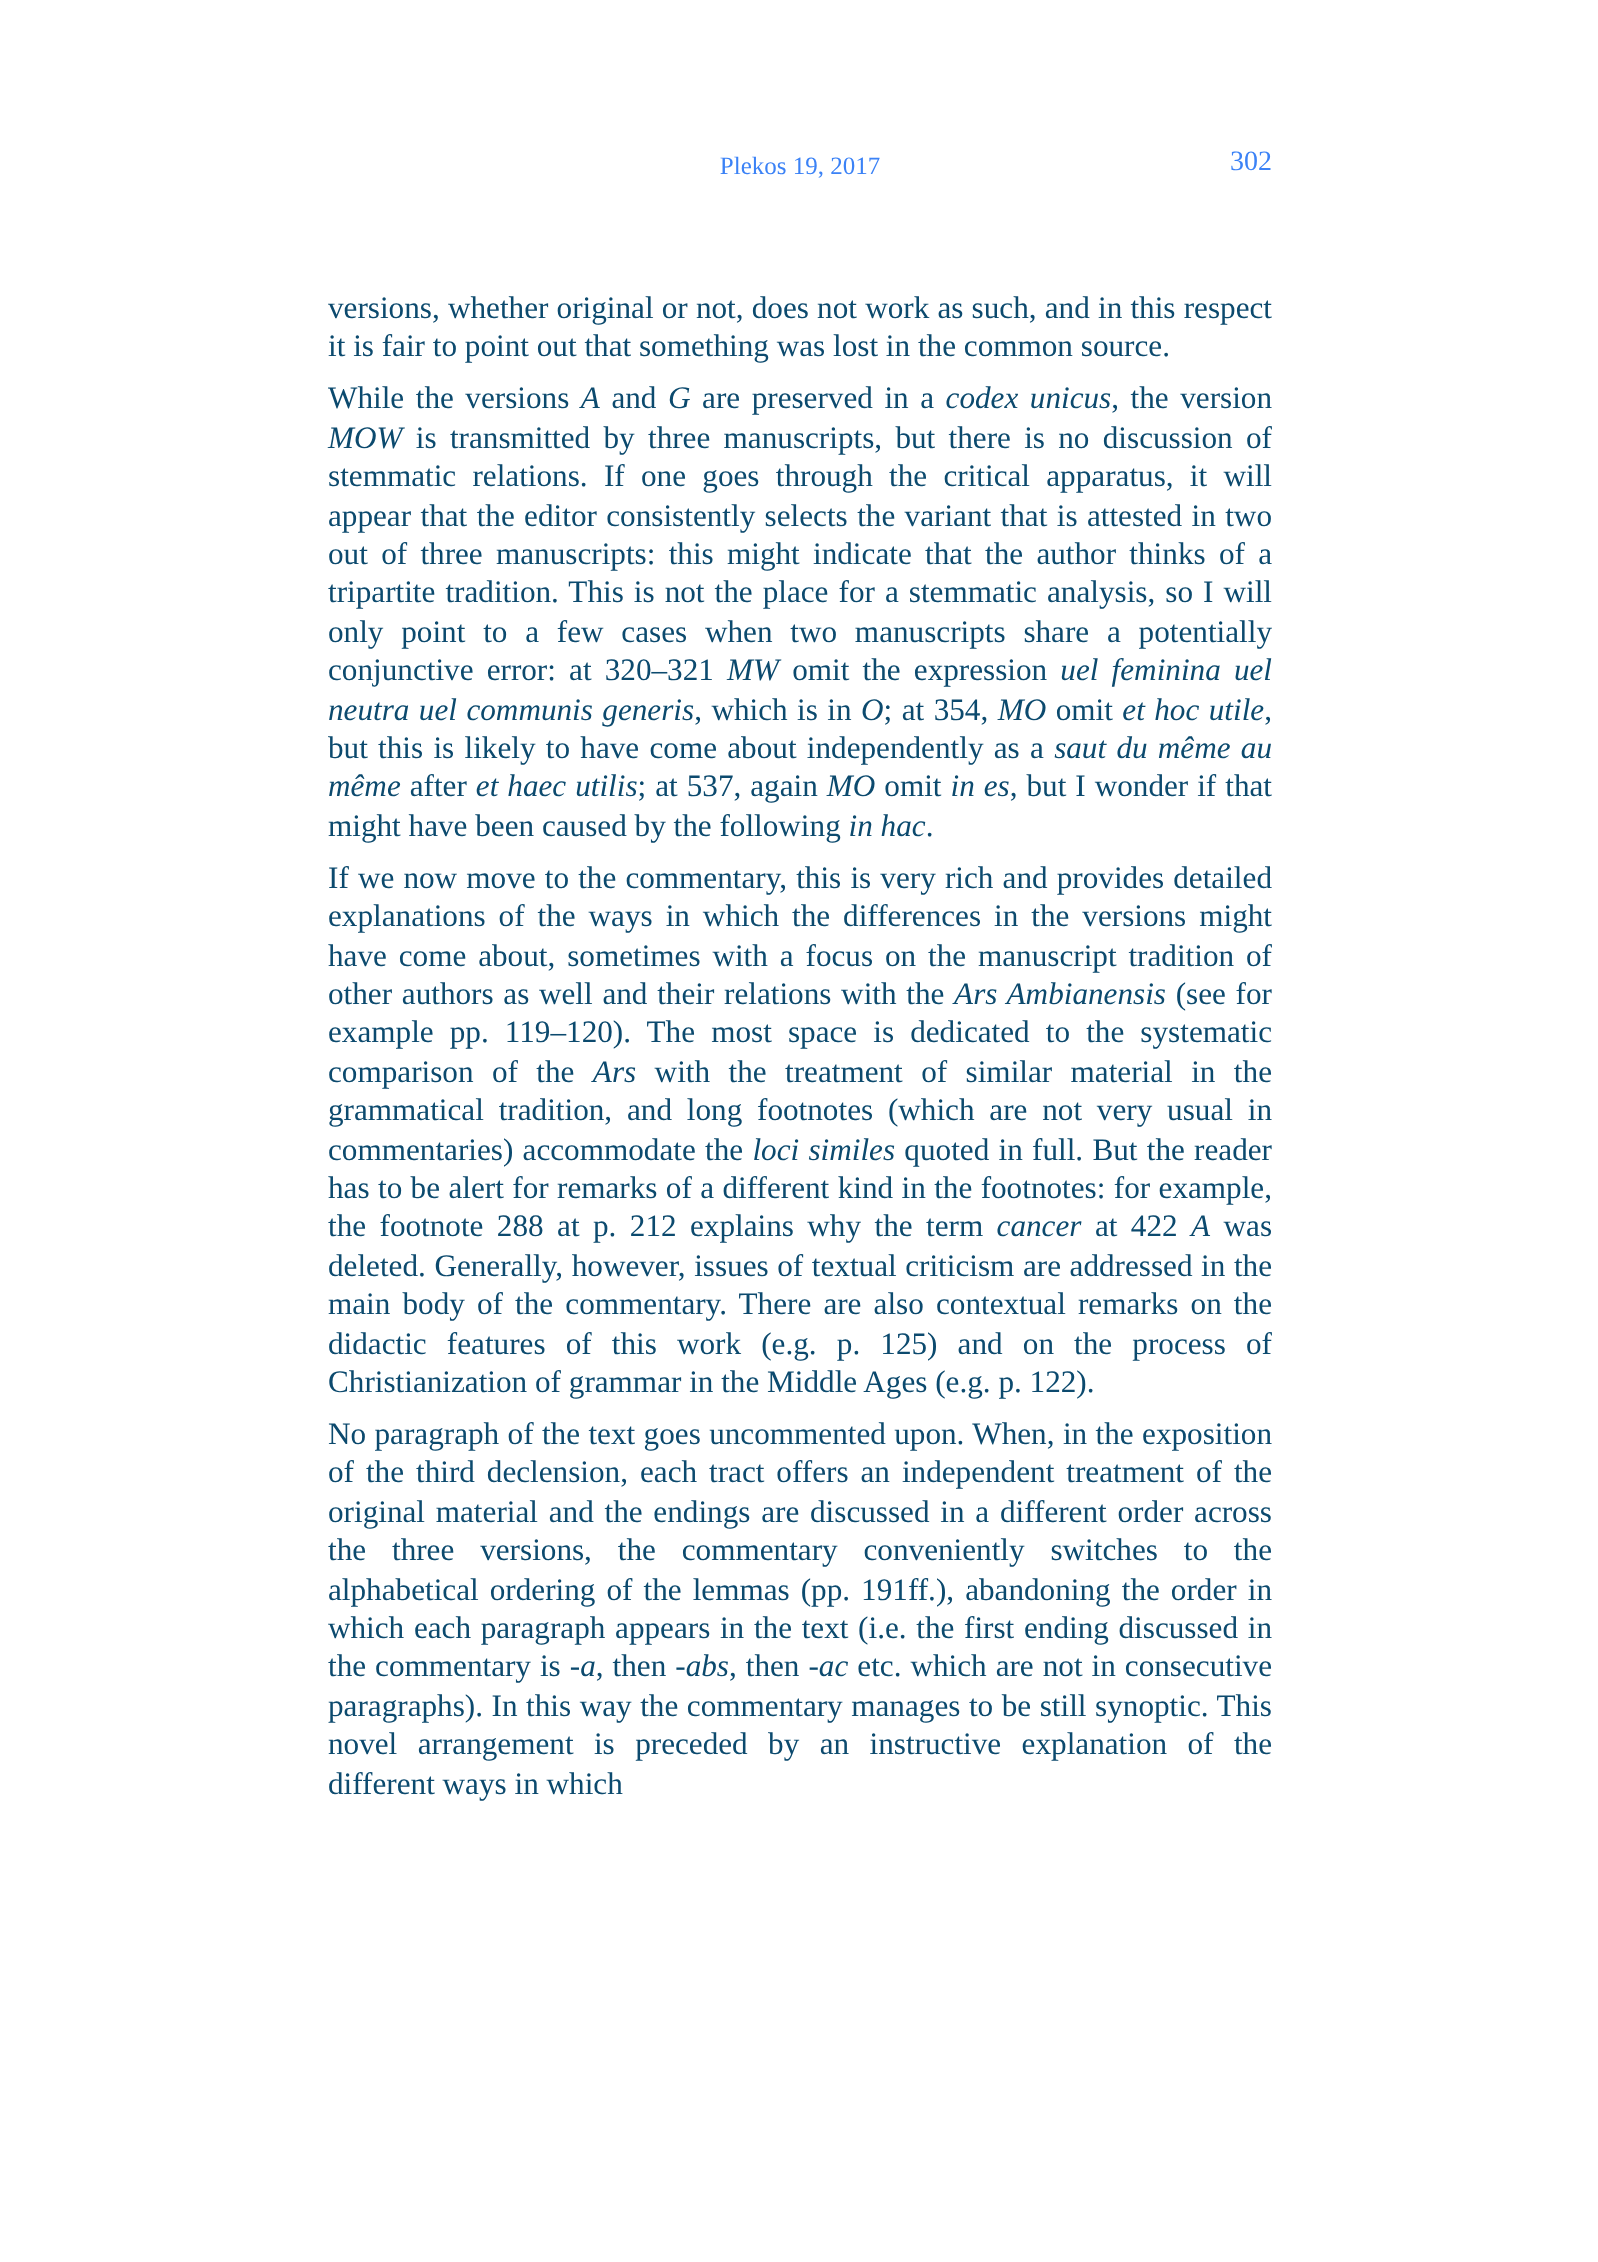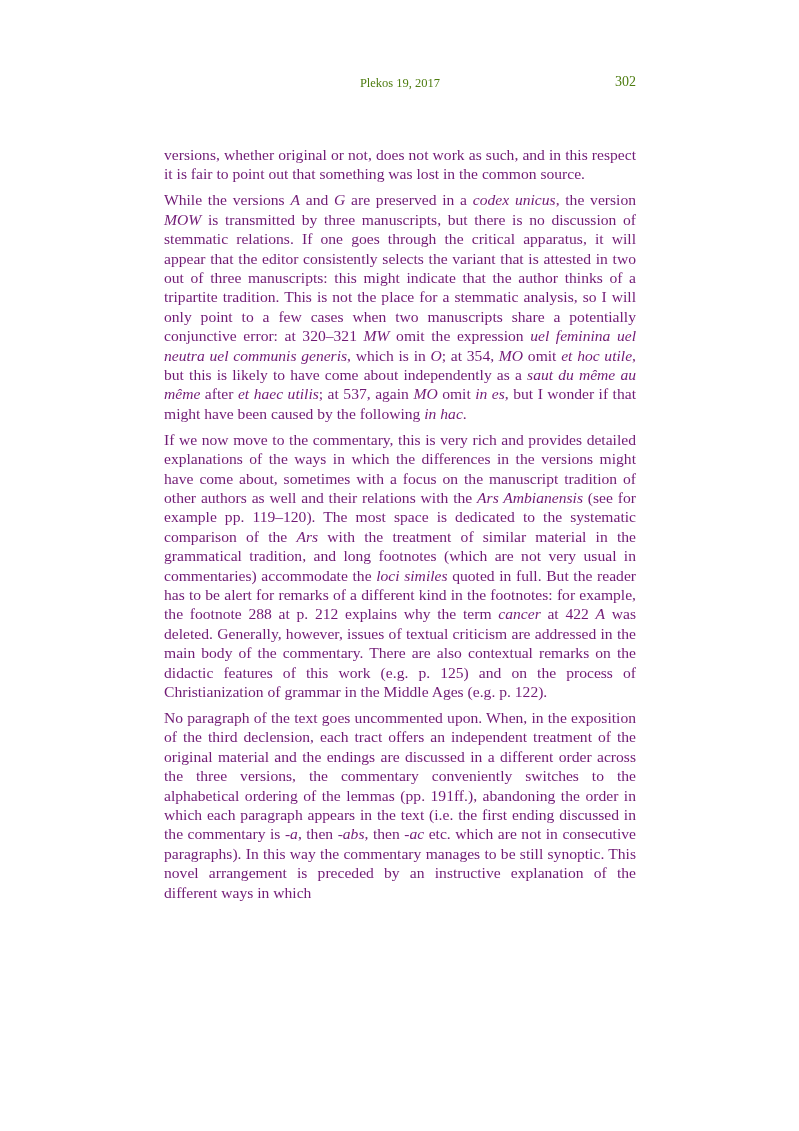--- a/index.html
+++ b/index.html
@@ -1,27 +1,27 @@
 <!DOCTYPE html>
 <html><head>
   <meta charset="utf-8">
   <style>
     html, body { margin: 0; padding: 0; background: #ffffff; }
     body { width: 799px; height: 1131px; position: relative; overflow: hidden; }
     .page { position: absolute; left: 0; top: 0; width: 799px; height: 1131px; background: #fff; }
     .running-head {
       position: absolute; top: 74px; left: 164px; width: 472px; height: 20px;
-      font-family: "Liberation Serif", serif; font-size: 12.5px; color: #4d7c0f;
+      font-family: "Liberation Serif", serif; font-size: 12.5px; color: #3b82f6;
     }
     .running-head .journal { position: absolute; left: 0; right: 0; text-align: center; top: 2px; }
     .running-head .pageno { position: absolute; right: 0; top: 0; font-size: 14px; }
     .body-text {
       position: absolute; top: 145px; left: 164px; width: 472px;
       font-family: "Liberation Serif", serif; font-size: 15.6px; line-height: 19.4px;
-      color: #701a75; text-align: justify; hyphens: manual;
+      color: #0c4a6e; text-align: justify; hyphens: manual;
     }
     .body-text p { margin: 0 0 6.5px 0; }
     .body-text i { font-style: italic; }
   </style>
 </head>
 <body>
 
 <div class="page">
   <div class="running-head">
     <span class="journal">Plekos 19, 2017</span>

